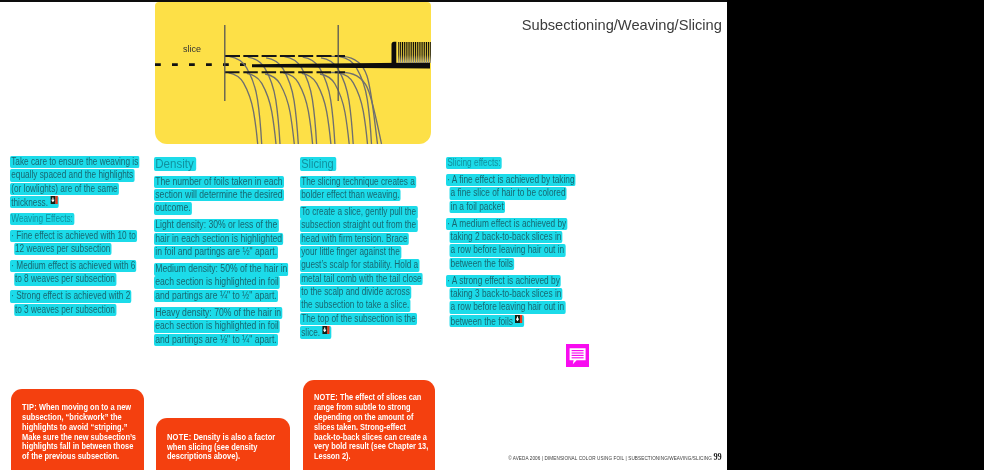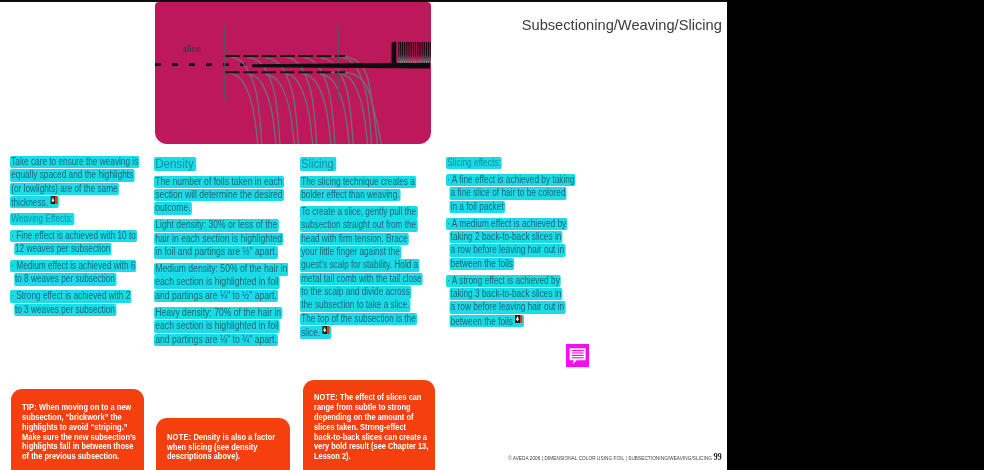--- a/index.html
+++ b/index.html
@@ -1,20 +1,20 @@
 <!DOCTYPE html>
 <html><head><meta charset="utf-8">
 <style>
  * { margin:0; padding:0; box-sizing:border-box; }
  html,body { width:984px; height:470px; background:#fff; overflow:hidden;
    font-family:"Liberation Sans", sans-serif; position:relative; }
  .topbar { position:absolute; left:0; top:0; width:727px; height:2px; background:#0d0d0d; }
  .panel  { position:absolute; left:727px; top:0; width:257px; height:470px; background:#000; }
  .graybox { position:absolute; left:155px; top:1.5px; width:276px; height:142.5px;
-   background:#be185d; border-radius:4px 4px 12px 12px; overflow:hidden; }
+   background:#fde047; border-radius:4px 4px 12px 12px; overflow:hidden; }
  .diag { position:absolute; left:0; top:0; }
  .title { position:absolute; top:15.7px; right:262px; font-size:15px; color:#3b3b3b;
    transform:scaleX(0.977); transform-origin:100% 0; }
  .col { position:absolute; transform-origin:0 0; }
  .ln  { height:13.35px; white-space:nowrap; }
  .hln { height:18.8px; white-space:nowrap; }
  .hl  { display:block; float:left; clear:left; background:#1cdbe9; color:#186771; font-size:10px;
    height:12.45px; line-height:12.6px; padding:0 1.5px; border-radius:2px; white-space:nowrap; }
  .ln, .hln { overflow:hidden; }
  .hl.sub { color:#11919f; }

